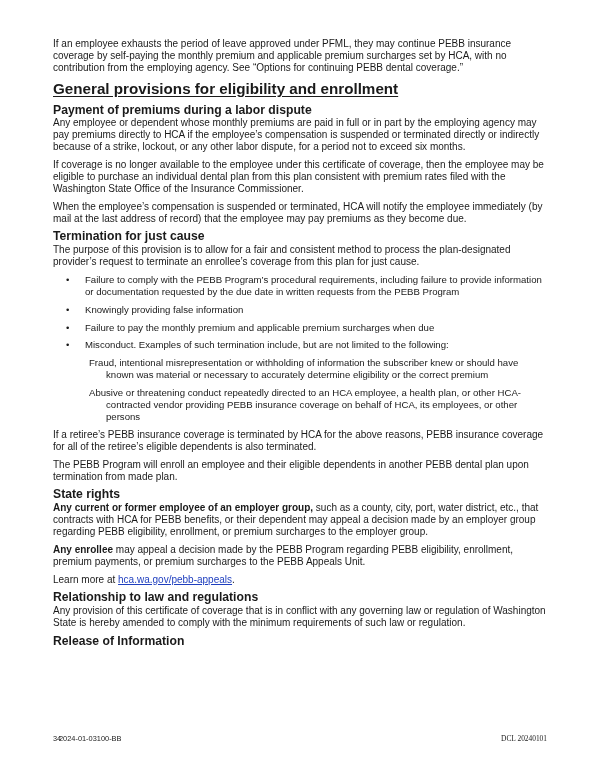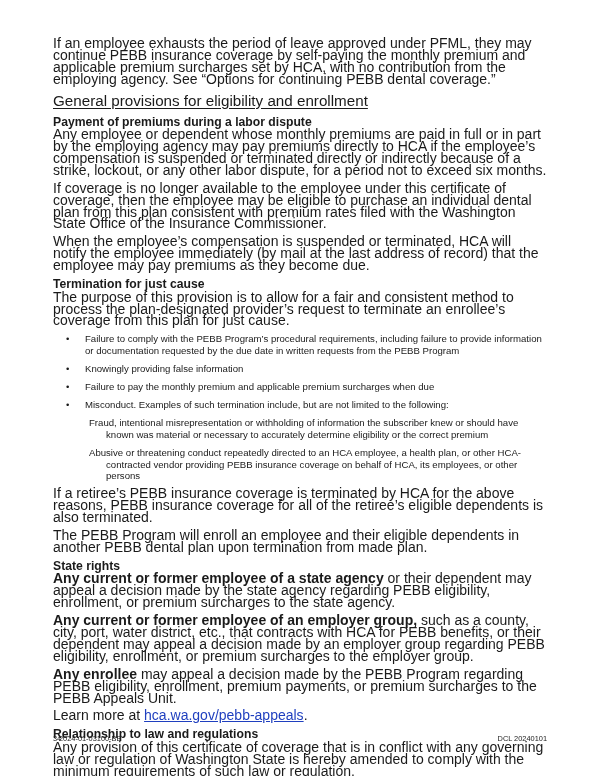--- a/index.html
+++ b/index.html
@@ -1,35 +1,35 @@
 <!DOCTYPE html>
 <html><head>
 <meta charset="utf-8">
 <style>
   html, body { margin: 0; padding: 0; background: #ffffff; }
   body { width: 600px; height: 776px; position: relative; overflow: hidden;
          font-family: "Liberation Sans", sans-serif; color: #1a1a1a; }
   .page { position: absolute; left: 53px; top: 38px; width: 494px; }
-  p { margin: 0 0 6px 0; font-size: 14px; line-height: 11.9px; }
-  h1 { margin: 6px 0 7px 0; font-size: 15.2px; line-height: 17px; font-weight: normal;
+  p { margin: 0 0 6px 0; font-size: 10px; line-height: 11.9px; }
+  h1 { margin: 6px 0 7px 0; font-size: 15.2px; line-height: 17px; font-weight: bold;
        text-decoration: underline; text-underline-offset: 2px; }
   h2 { margin: 0 0 0 0; font-size: 12.2px; line-height: 13.5px; font-weight: bold; }
   ul.bullets { list-style: none; margin: 0 0 0 0; padding: 0; }
   ul.bullets li { position: relative; padding-left: 32px; margin: 0 0 6px 0;
                   font-size: 9.6px; line-height: 11.9px; }
   ul.bullets li .dot { position: absolute; left: 13px; top: 0; }
   .sub { margin: 0 0 6px 36px; padding-left: 17px; text-indent: -17px;
          font-size: 9.6px; line-height: 11.9px; }
   b { font-weight: bold; }
   a { color: #1f3fbf; text-decoration: underline; }
   .footer { position: absolute; top: 734px; left: 53px; width: 494px; height: 12px;
             font-size: 7.4px; color: #222; }
   .footer .l { position: absolute; left: 6px; }
   .footer .c { position: absolute; left: 0; right: 0; text-align: left; }
-  .footer .r { position: absolute; right: 0; }
+  .footer .r { position: absolute; right: 0; font-family: Liberation Serif, serif; }
 </style>
 </head>
 <body>
 
 <div class="page">
   <p>If an employee exhausts the period of leave approved under PFML, they may continue PEBB insurance coverage by self-paying the monthly premium and applicable premium surcharges set by HCA, with no contribution from the employing agency. See “Options for continuing PEBB dental coverage.”</p>
 
   <h1>General provisions for eligibility and enrollment</h1>
 
   <h2>Payment of premiums during a labor dispute</h2>
@@ -44,21 +44,20 @@
     <li><span class="dot">•</span><span>Knowingly providing false information</span></li>
     <li><span class="dot">•</span><span>Failure to pay the monthly premium and applicable premium surcharges when due</span></li>
     <li><span class="dot">•</span><span>Misconduct. Examples of such termination include, but are not limited to the following:</span></li>
   </ul>
   <p class="sub">Fraud, intentional misrepresentation or withholding of information the subscriber knew or should have known was material or necessary to accurately determine eligibility or the correct premium</p>
   <p class="sub">Abusive or threatening conduct repeatedly directed to an HCA employee, a health plan, or other HCA-contracted vendor providing PEBB insurance coverage on behalf of HCA, its employees, or other persons</p>
   <p>If a retiree’s PEBB insurance coverage is terminated by HCA for the above reasons, PEBB insurance coverage for all of the retiree’s eligible dependents is also terminated.</p>
   <p>The PEBB Program will enroll an employee and their eligible dependents in another PEBB dental plan upon termination from made plan.</p>
 
   <h2>State rights</h2>
-  <p><b>Any current or former employee of a state agency</b><span> or their dependent may appeal a decision made by the state agency regarding PEBB eligibility, enrollment, or premium surcharges to the state agency.</span></p>
   <p><b>Any current or former employee of an employer group,</b><span> such as a county, city, port, water district, etc., that contracts with HCA for PEBB benefits, or their dependent may appeal a decision made by an employer group regarding PEBB eligibility, enrollment, or premium surcharges to the employer group.</span></p>
   <p><b>Any enrollee</b><span> may appeal a decision made by the PEBB Program regarding PEBB eligibility, enrollment, premium payments, or premium surcharges to the PEBB Appeals Unit.</span></p>
   <p><span>Learn more at </span><a>hca.wa.gov/pebb-appeals</a><span>.</span></p>
 
   <h2>Relationship to law and regulations</h2>
   <p>Any provision of this certificate of coverage that is in conflict with any governing law or regulation of Washington State is hereby amended to comply with the minimum requirements of such law or regulation.</p>
 
   <h2>Release of Information</h2>
 </div>
 

